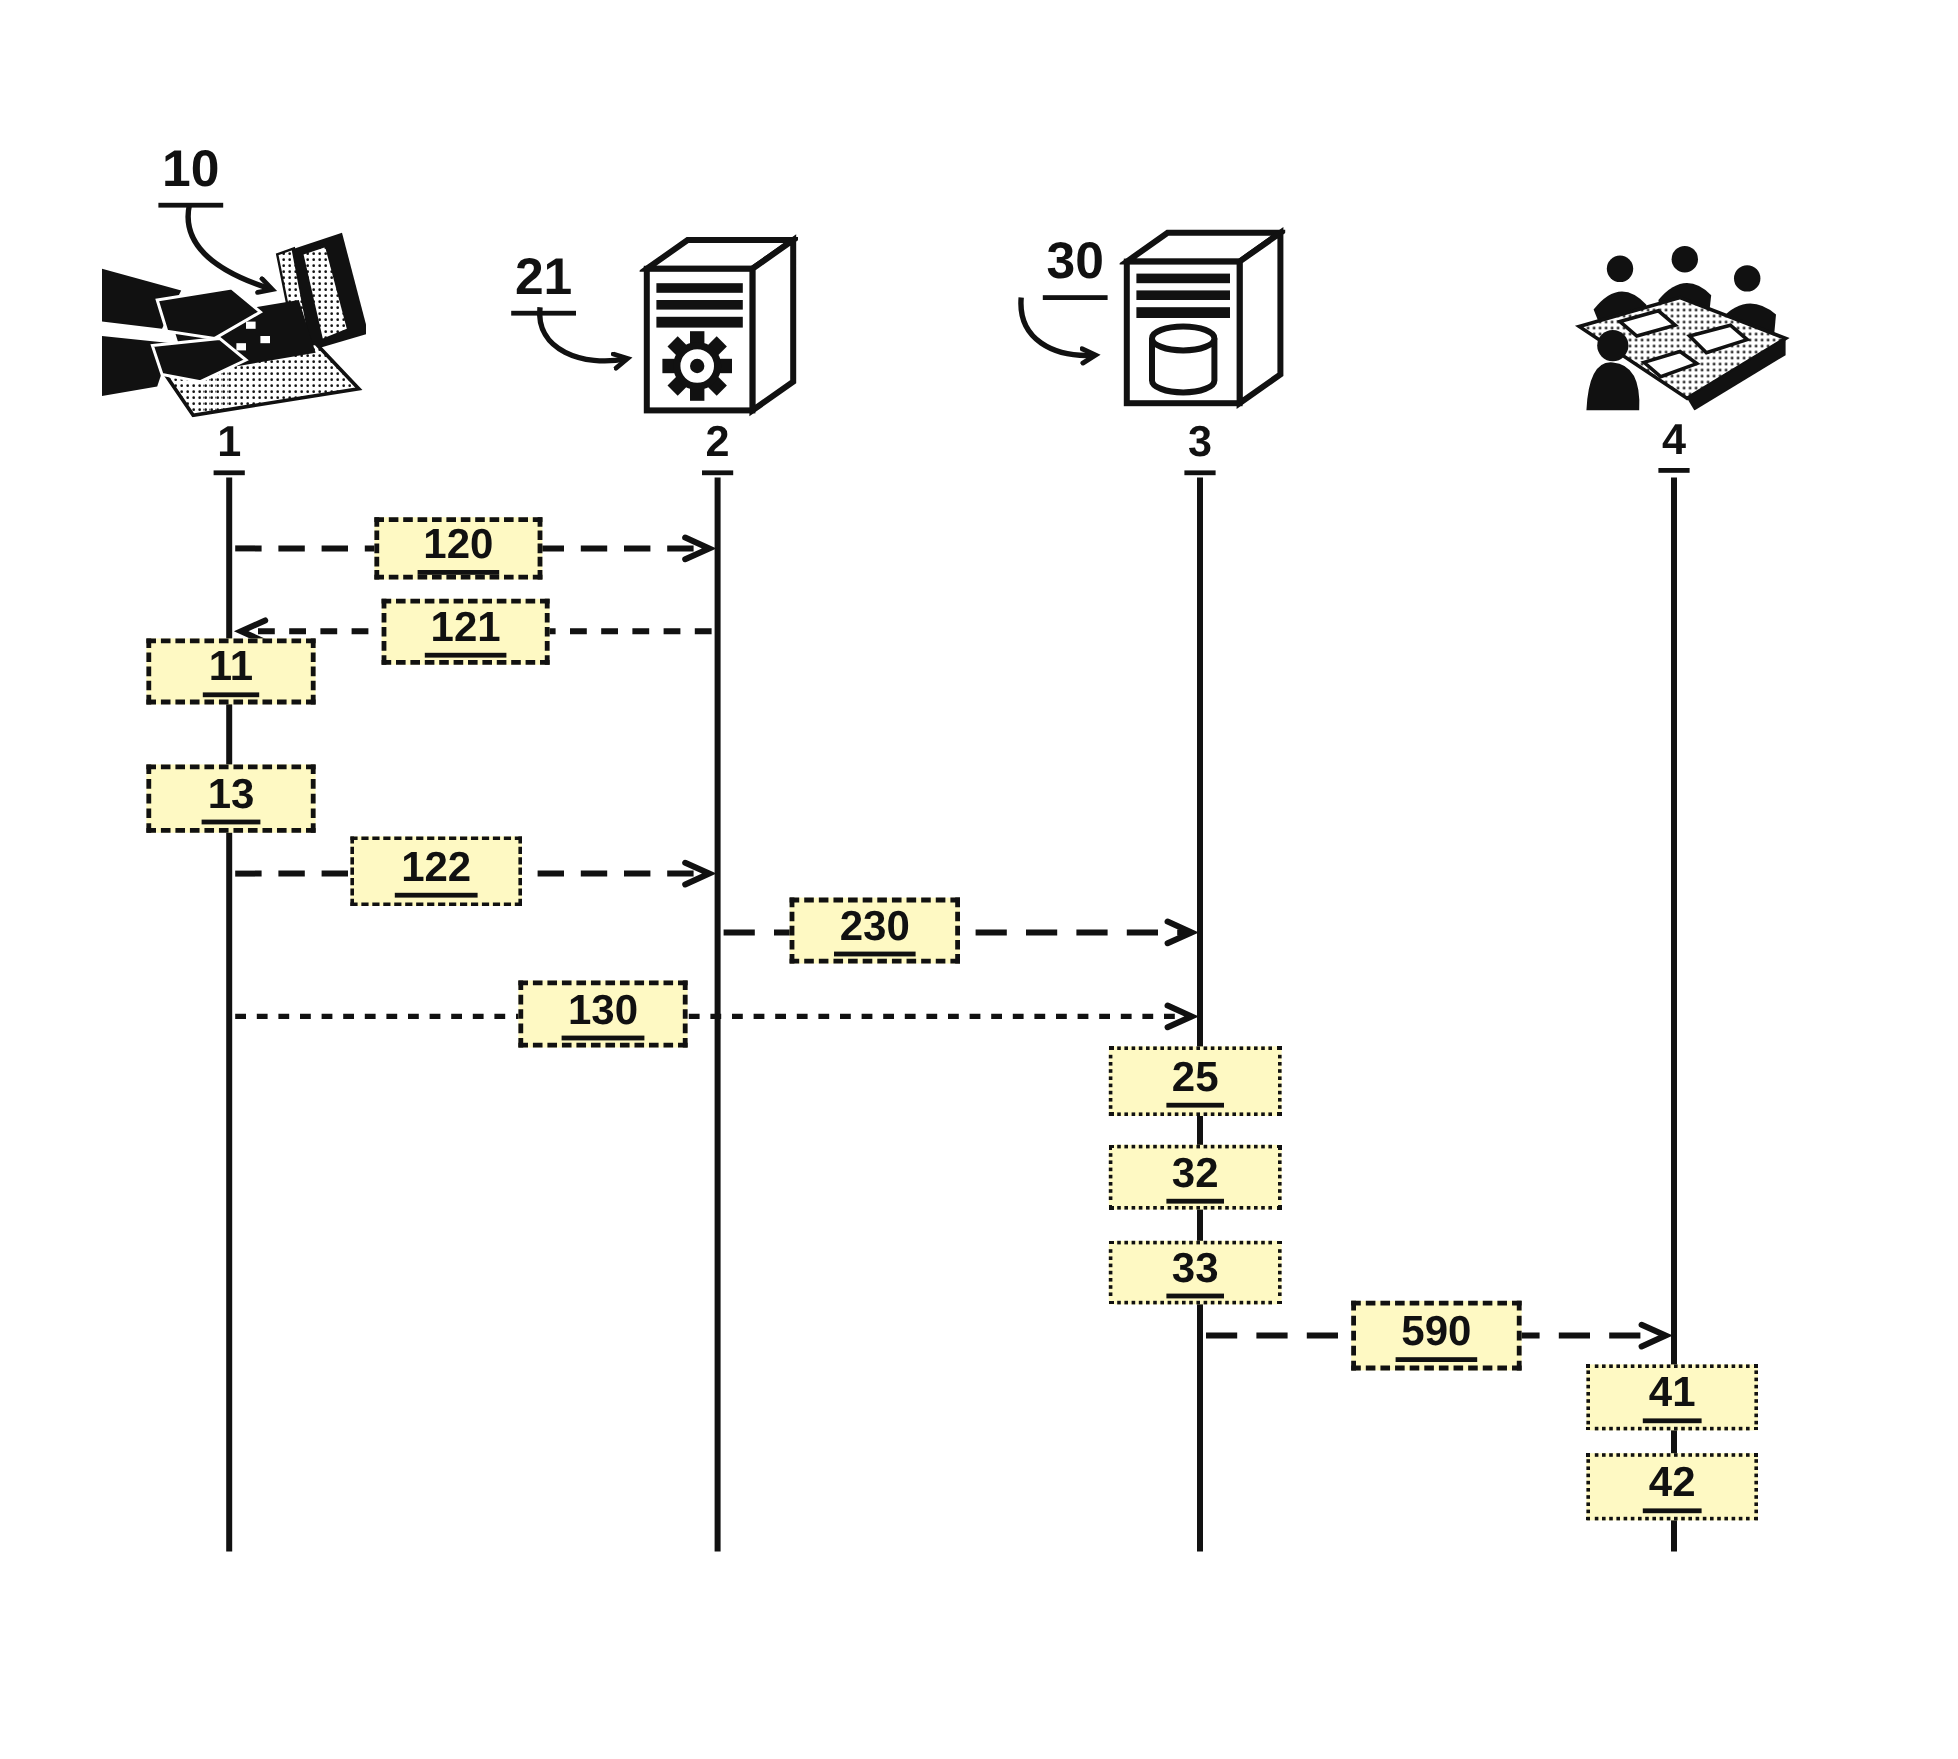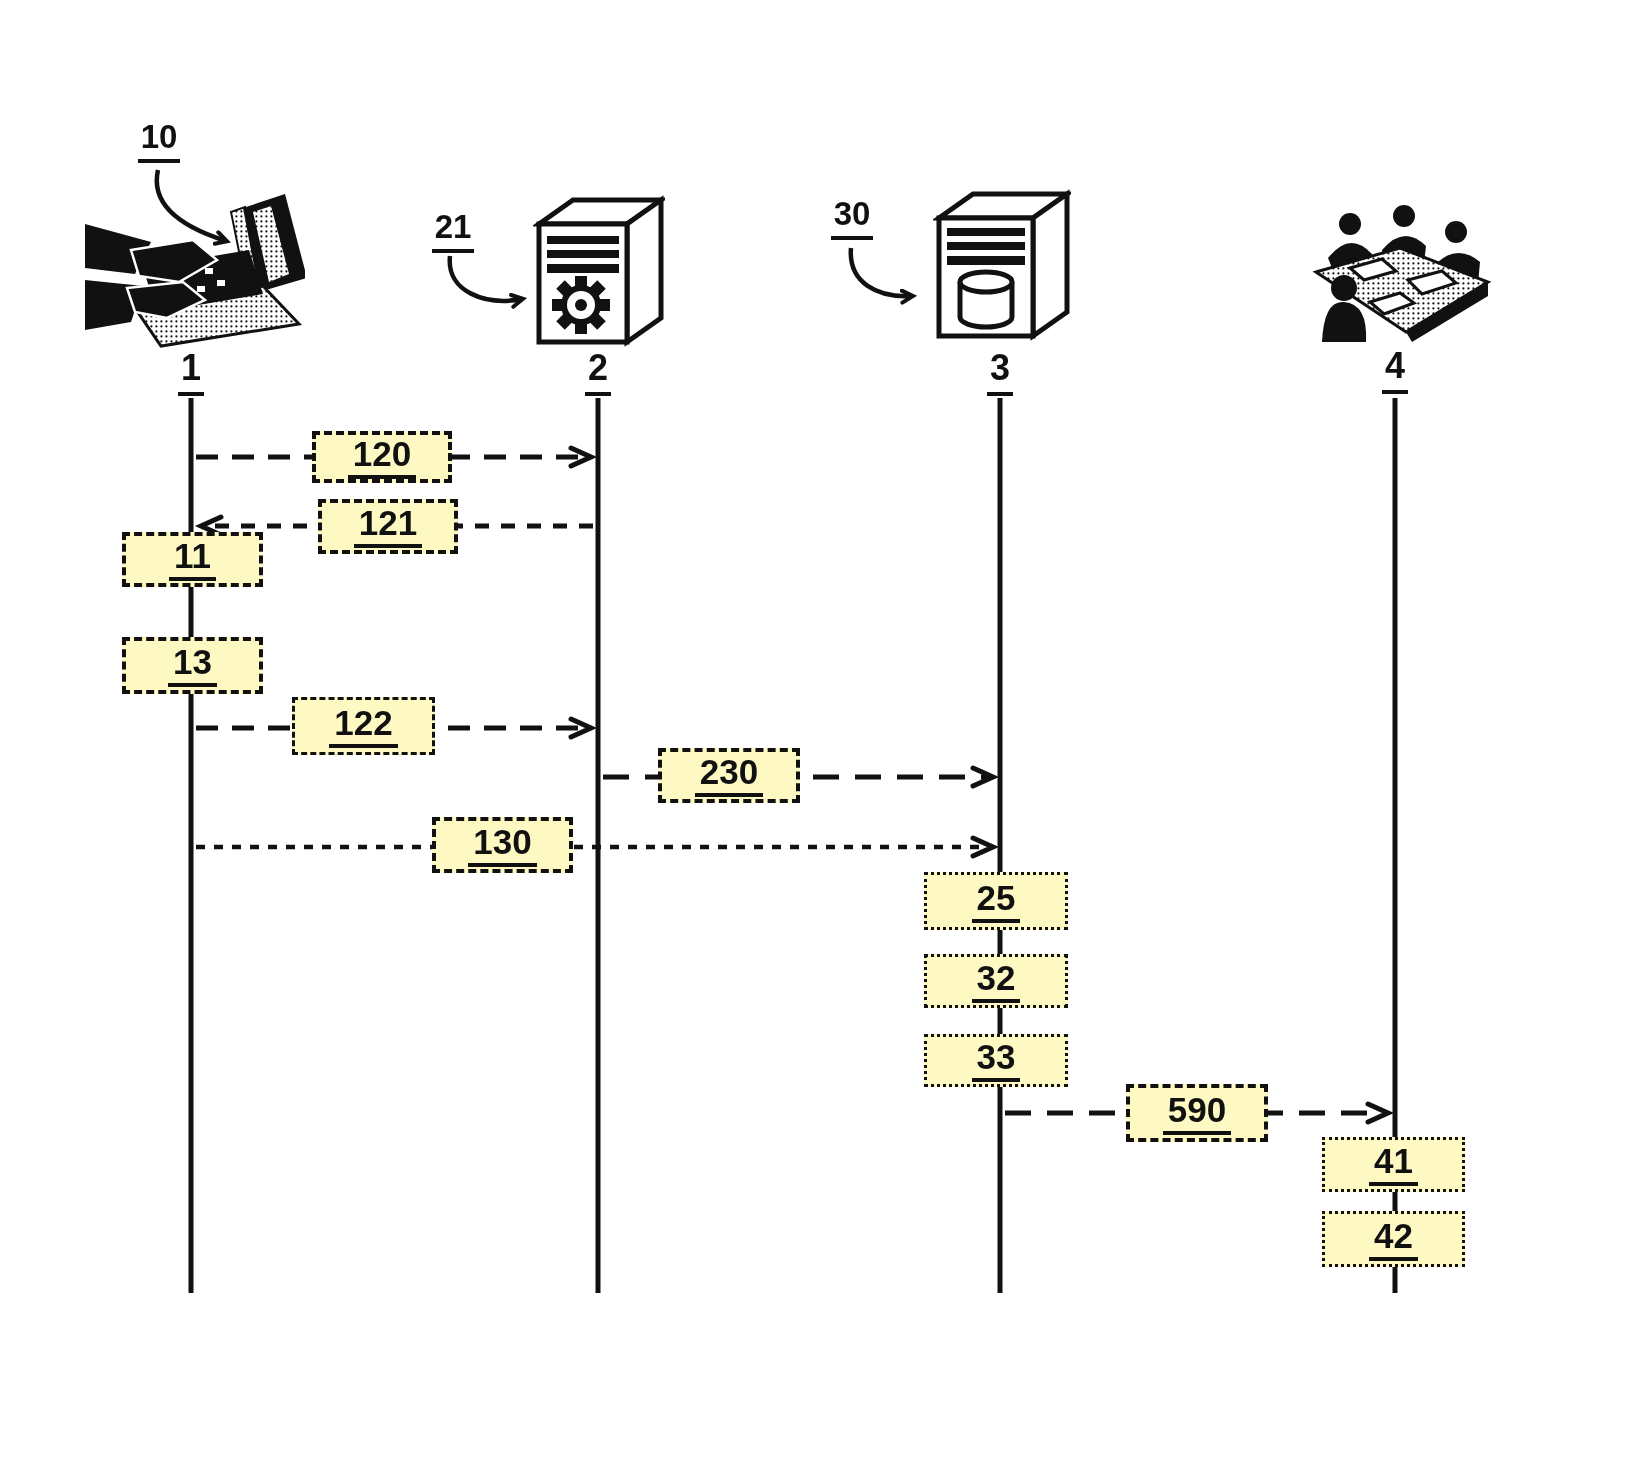--- a/index.html
+++ b/index.html
@@ -19,21 +19,21 @@
   .num{
     font-weight:bold;font-size:35px;line-height:1;
     border-bottom:4px solid #111111;padding:0 5px 4px;
   }
   .actor-label{
     position:absolute;z-index:3;width:80px;text-align:center;
     font-weight:bold;font-size:36px;line-height:1;
   }
   .ref-label{
     position:absolute;z-index:3;width:70px;text-align:center;
-    font-weight:bold;font-size:33px;line-height:1;
+    font-weight:bold;font-size:43px;line-height:1;
   }
   .u{border-bottom:4px solid #111111;padding:0 3px 4px;}
 </style>
 </head>
 <body>
 
 <div class="canvas">
 
   <svg class="layer" width="1632" height="1466" viewBox="0 0 1632 1466">
     <defs>
@@ -143,21 +143,21 @@
     <circle cx="32" cy="86" r="13" fill="#111111"></circle>
     <path d="M10,140 Q12,98 32,100 Q56,102 54,140 Z" fill="#111111"></path>
   </svg>
 
   <div class="ref-label" style="left:124px;top:120px">
     <span class="u">10</span>
   </div>
   <div class="ref-label" style="left:418px;top:210px">
     <span class="u">21</span>
   </div>
-  <div class="ref-label" style="left:817px;top:197px">
+  <div class="ref-label" style="left:861px;top:197px">
     <span class="u">30</span>
   </div>
 
   <div class="actor-label" style="left:151px;top:350px">
     <span class="u">1</span>
   </div>
   <div class="actor-label" style="left:558px;top:350px">
     <span class="u">2</span>
   </div>
   <div class="actor-label" style="left:960px;top:350px">

